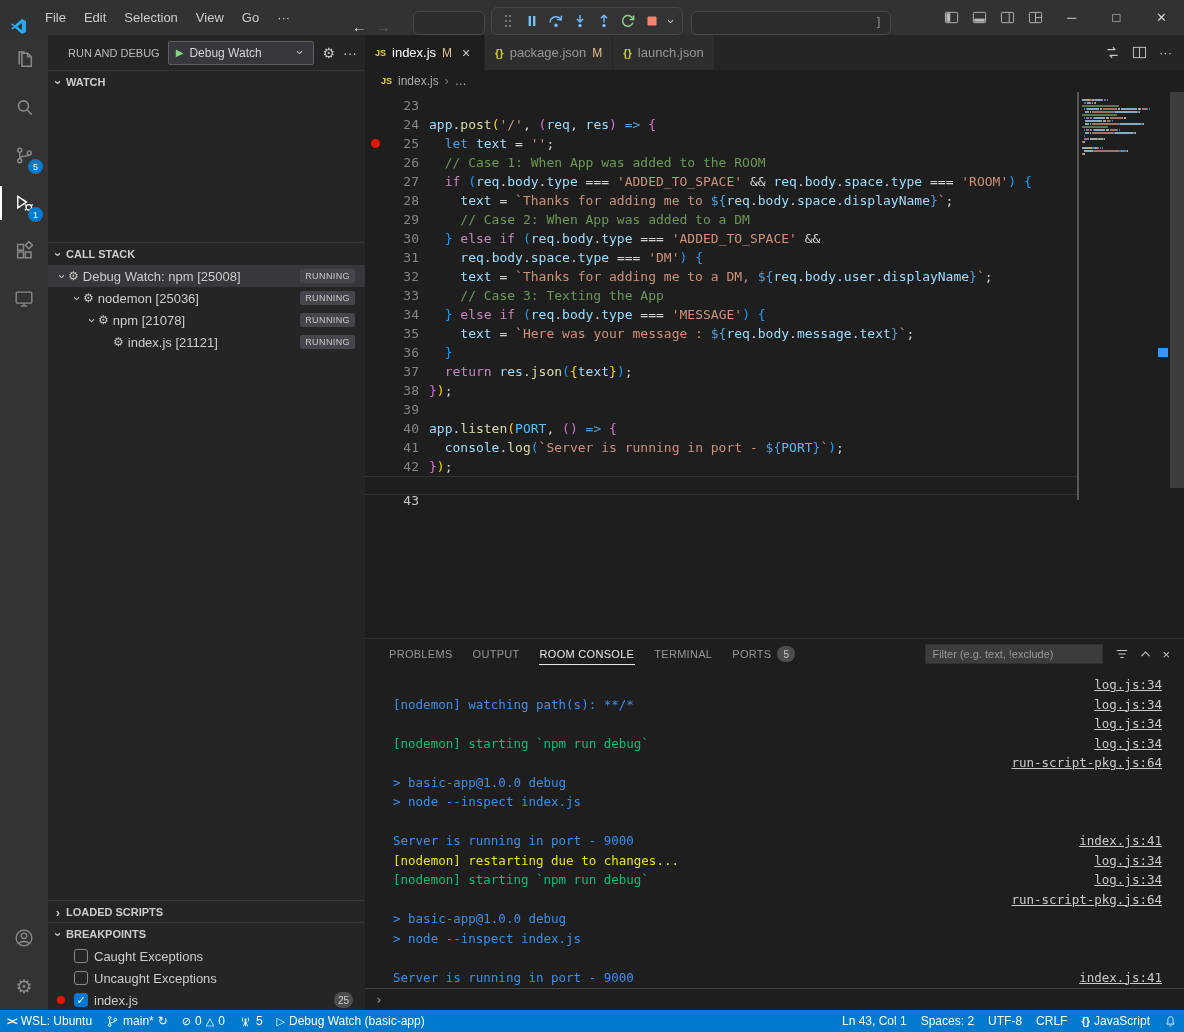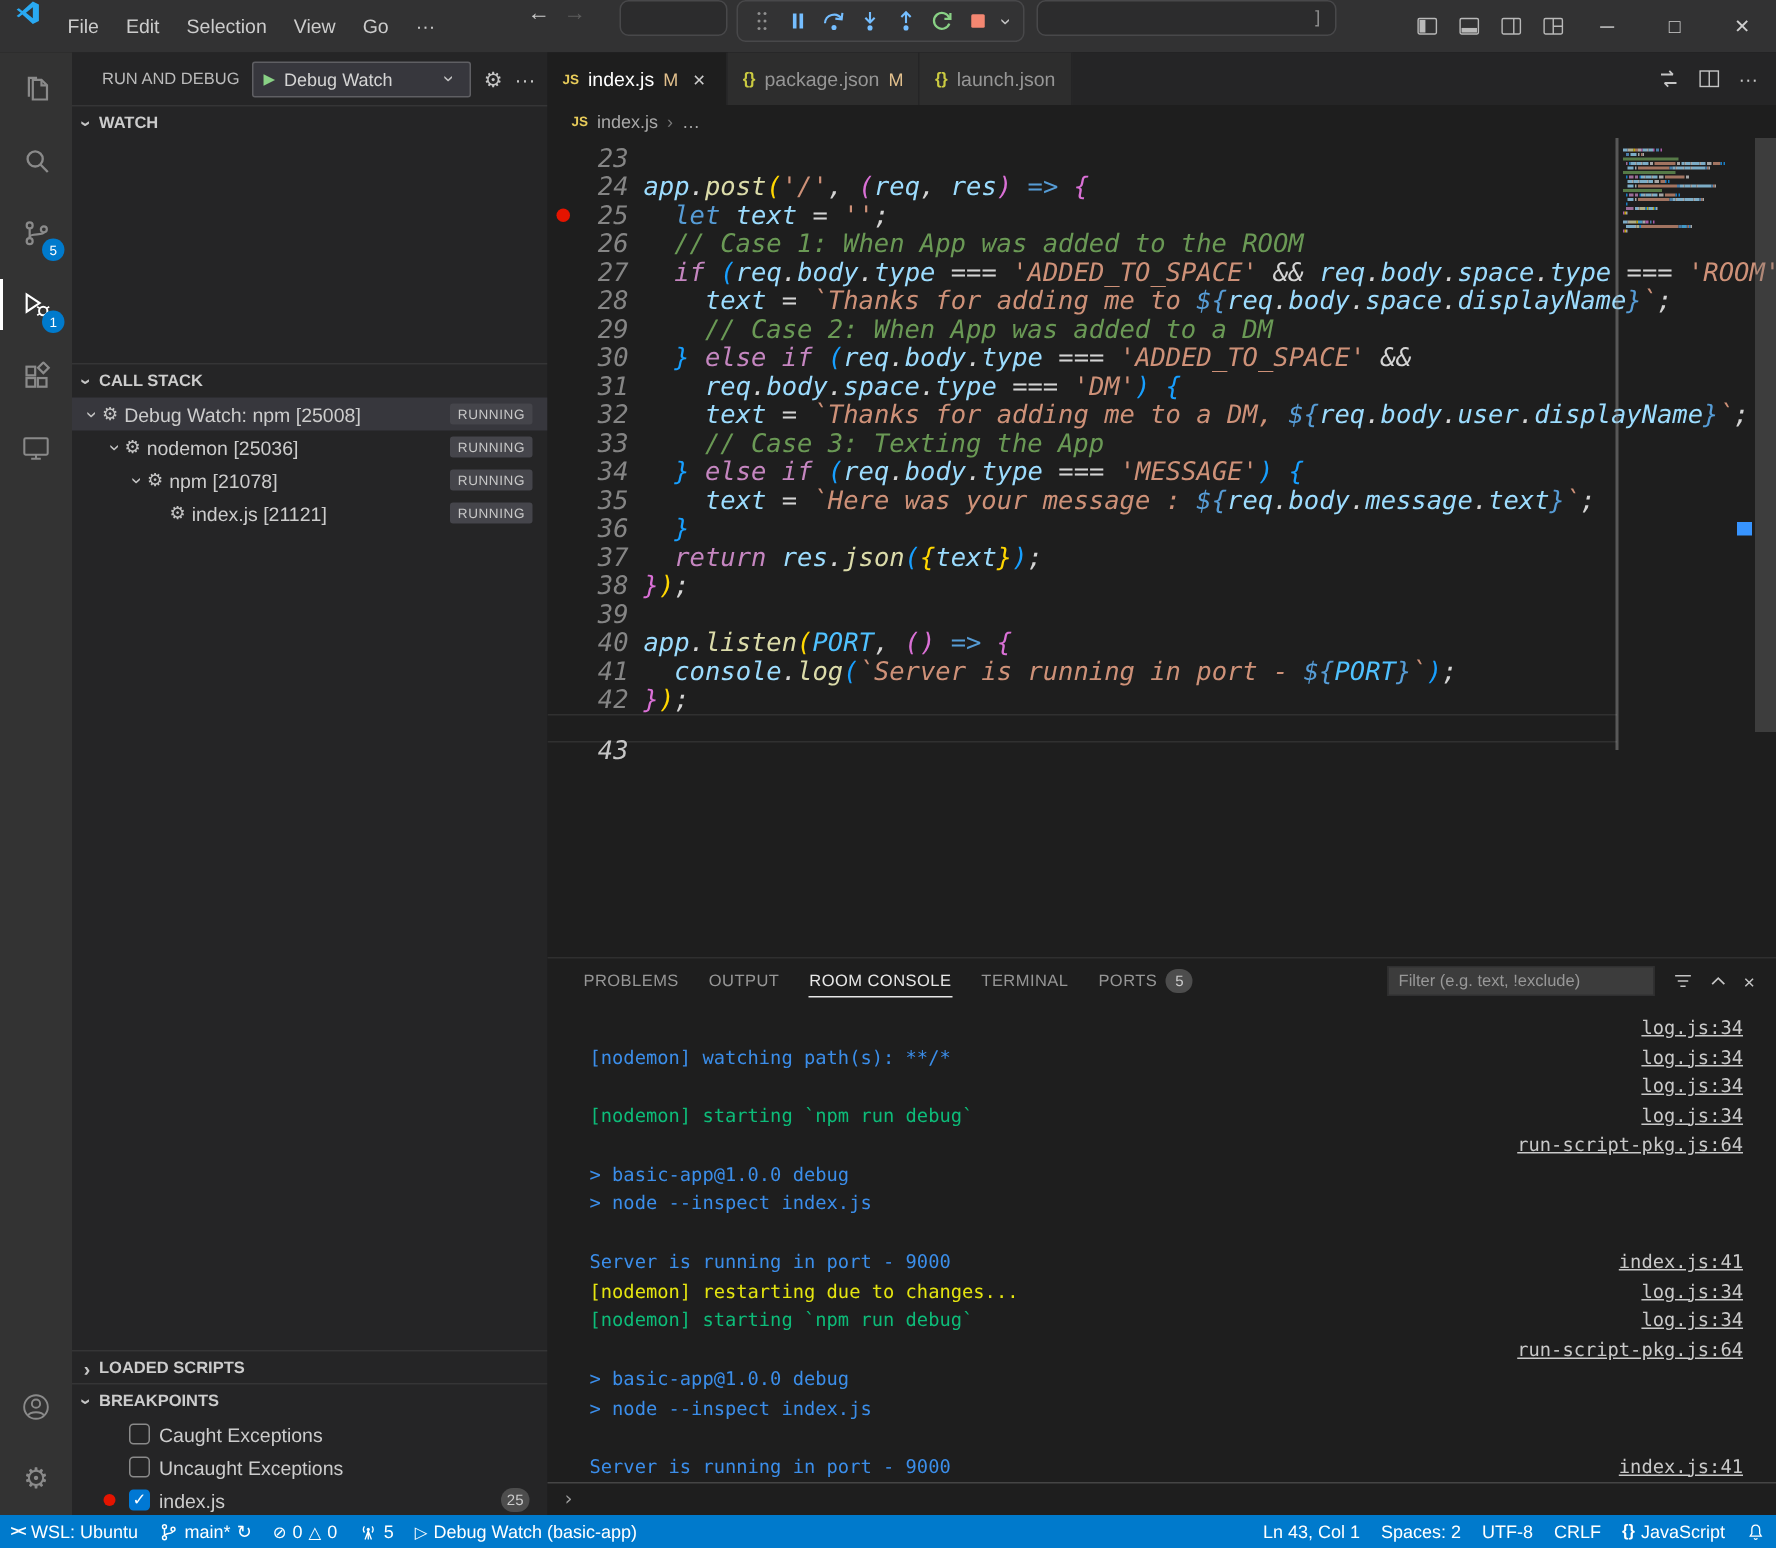--- a/index.html
+++ b/index.html
@@ -1,21 +1,21 @@
 <!DOCTYPE html>
 <html><head>
 <meta charset="utf-8">
 <style>
   * { margin:0; padding:0; box-sizing:border-box; }
   html,body { width:1184px; height:1032px; overflow:hidden; }
   body { background:#1e1e1e; font-family:"Liberation Sans",sans-serif; color:#cccccc; font-size:13px; position:relative; }
   svg { display:block; }
 
   
-  .titlebar { height:35px; background:#323233; display:flex; align-items:flex-start; }
+  .titlebar { height:35px; background:#323233; display:flex; align-items:flex-end; }
   .logo { width:36px; display:flex; justify-content:center; }
   .menus { display:flex; height:100%; }
   .menu-item { padding:0 9px; display:flex; align-items:center; color:#cccccc; font-size:13px; cursor:default; }
   .nav-arrow { width:24px; text-align:center; font-size:15px; color:#cccccc; }
   .nav-arrow.disabled { color:#5d5d5d; }
   .cc-box { background:#2c2c2d; border:1px solid #48484a; border-radius:6px; height:24px; display:flex; align-items:center; }
   .cc-small { width:72px; margin-left:18px; }
   .cc-large { width:200px; margin-left:8px; justify-content:flex-end; padding-right:8px; color:#8a8a8a; font-family:"DejaVu Sans Mono",monospace; font-size:12px; }
   .debug-toolbar { background:#333334; border:1px solid #48484a; border-radius:6px; height:28px; display:flex; align-items:center; padding:0 5px; margin-left:6px; gap:3px; }
   .dbg-btn { width:21px; height:22px; display:flex; align-items:center; justify-content:center; border-radius:4px; }
@@ -52,21 +52,21 @@
   .sec-callstack { flex:1; }
   .sec-loaded { height:22px; }
   .sec-breakpoints { height:88px; }
 
   .cs-row { height:22px; display:flex; align-items:center; font-size:13px; color:#cccccc; white-space:nowrap; }
   .cs-row.selected { background:#37373d; }
   .cs-icon { font-size:12px; color:#c5c5c5; margin-right:4px; }
   .cs-spacer { display:inline-block; width:12px; }
   .run-chip { margin-left:auto; margin-right:10px; font-size:9px; letter-spacing:.4px; color:#c8c8c8; background:#45454b; border-radius:2px; padding:2px 5px; }
 
-  .bp-row { height:22px; display:flex; align-items:center; padding-left:18px; gap:6px; font-size:13px; }
+  .bp-row { height:22px; display:flex; align-items:center; padding-left:6px; gap:6px; font-size:13px; }
   .dot-slot { width:14px; display:flex; justify-content:center; }
   .bp-dot-side { width:8px; height:8px; border-radius:50%; background:#e51400; }
   .cb { width:14px; height:14px; border:1px solid #8a8a8a; border-radius:3px; flex:none; }
   .cb.checked { background:#0078d4; border-color:#0078d4; color:#fff; font-size:11px; line-height:13px; text-align:center; }
   .cb.checked::after { content:"✓"; }
   .num-badge { margin-left:auto; margin-right:12px; background:#4d4d4d; color:#cccccc; border-radius:9px; min-width:18px; height:16px; padding:0 4px; font-size:10px; display:flex; align-items:center; justify-content:center; }
 
   
   .editor-col { flex:1; display:flex; flex-direction:column; background:#1e1e1e; min-width:0; }
   .tabbar { height:35px; flex:none; background:#252526; display:flex; align-items:stretch; }
@@ -74,21 +74,21 @@
   .tab.active { background:#1e1e1e; color:#ffffff; }
   .fi-js { font-weight:700; font-size:9px; color:#e8cc5a; }
   .fi-json { font-weight:700; font-size:11px; color:#cbcb41; }
   .git-m { color:#e2c08d; font-size:12px; }
   .tab-close { color:#cccccc; font-size:14px; width:16px; text-align:center; }
   .tab-actions { margin-left:auto; display:flex; align-items:center; gap:12px; padding:0 12px; color:#c5c5c5; }
 
   .breadcrumb { height:22px; flex:none; display:flex; align-items:center; gap:6px; padding-left:16px; font-size:12px; color:#a9a9a9; }
   .breadcrumb .sep { color:#7a7a7a; }
 
-  .editor-content { flex:1; position:relative; overflow:hidden; font-family:"DejaVu Sans Mono",monospace; font-size:17px; padding-top:4px;font-style:italic; }
+  .editor-content { flex:1; position:relative; overflow:hidden; font-family:"DejaVu Sans Mono",monospace; font-size:13px; padding-top:4px; }
   .code-line { height:19px; display:flex; align-items:center; white-space:pre; }
   .code-line.current { border-top:1px solid #303030; border-bottom:1px solid #303030; width:713px; }
   .bp-slot { width:20px; flex:none; display:flex; justify-content:center; }
   .bp-dot { width:9px; height:9px; border-radius:50%; background:#e51400; }
   .line-num { width:34px; flex:none; text-align:right; color:#858585; }
   .line-num.active { color:#c6c6c6;margin-top:30px; }
   .line-content { padding-left:10px; }
 
   .minimap { position:absolute; top:4px; right:14px; width:88px; }
   .mm-line { height:2px; margin-bottom:1px; display:flex; opacity:.75; }

